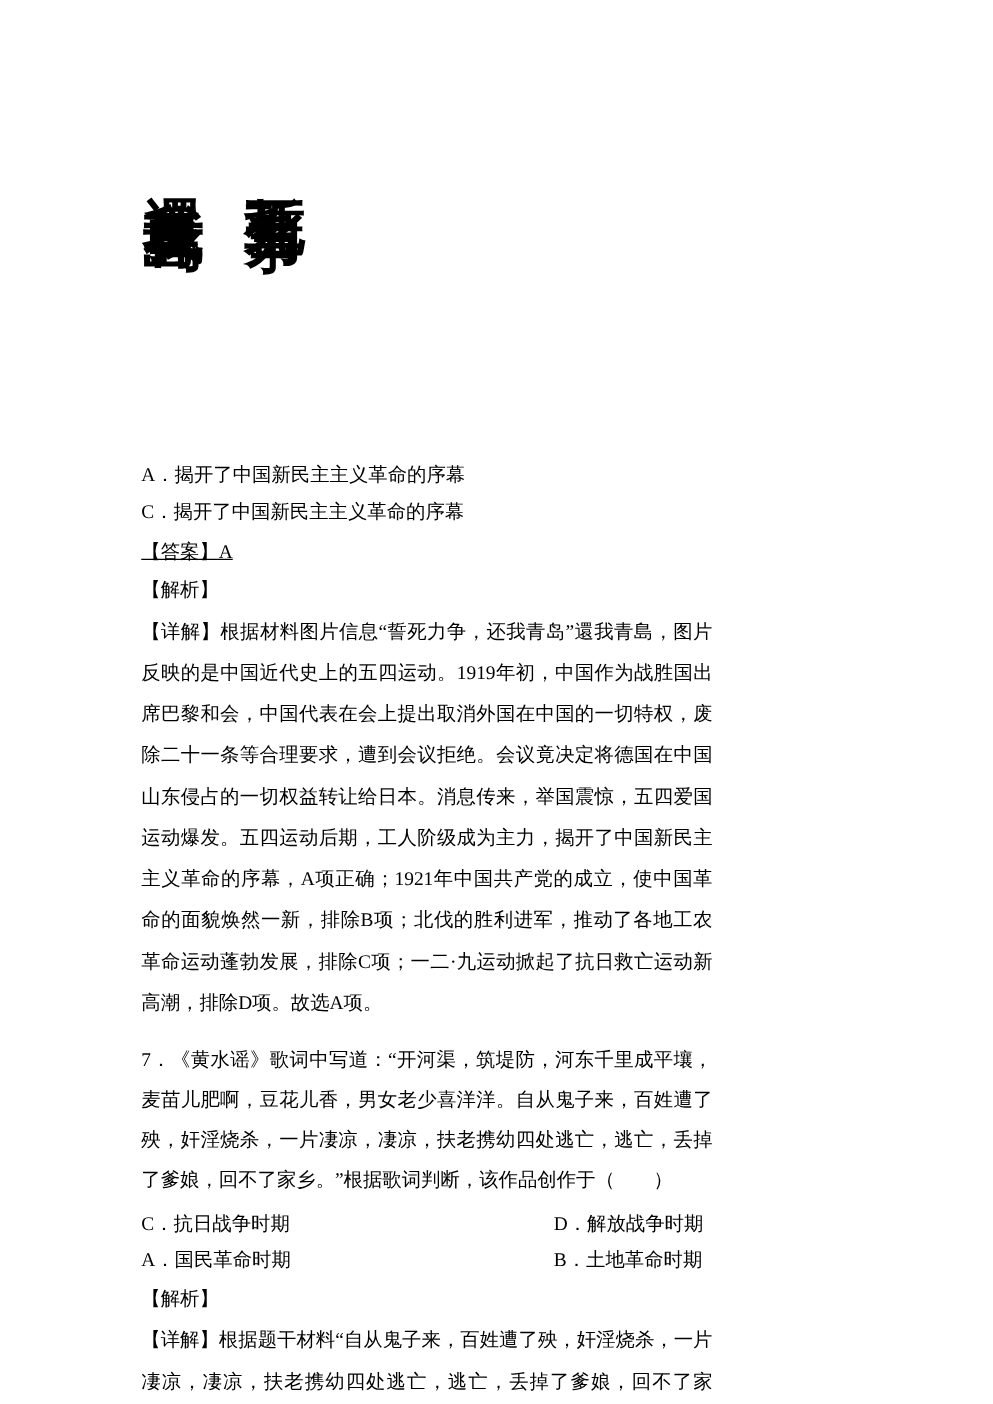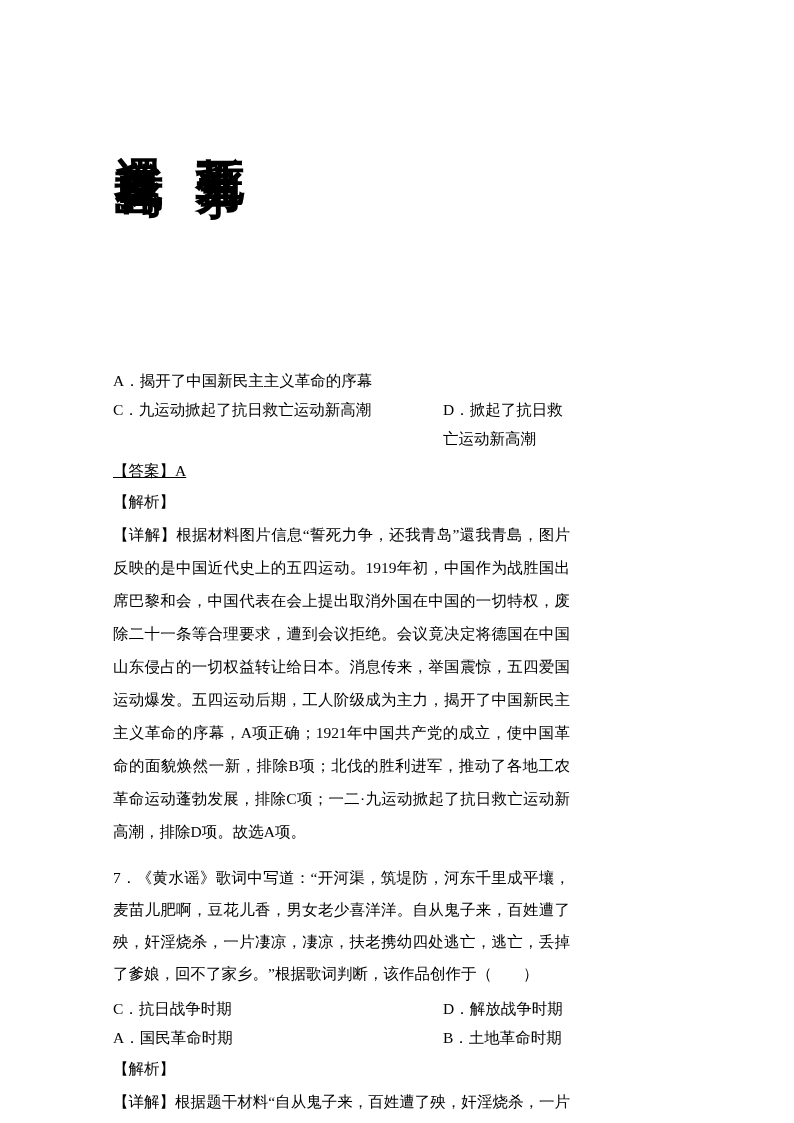--- a/index.html
+++ b/index.html
@@ -56,22 +56,21 @@
 
   <div class="poster">
     <span class="col right">誓死力爭</span>
     <span class="col">還我青島</span>
   </div>
 
   <div class="opt-row">
     <span>A．揭开了中国新民主主义革命的序幕</span>
   </div>
   <div class="opt-row">
-    <span>C．九运动掀起了抗日救亡运动新高潮</span>
-    <span>D．掀起了抗日救亡运动新高潮</span>
+    <span>C．揭开了中国新民主主义革命的序幕</span>
   </div>
 
   <div class="line answer-line">【答案】A</div>
   <div class="line analysis-line">【解析】</div>
   <div class="detail">【详解】根据材料图片信息“誓死力争，还我青岛”還我青島，图片反映的是中国近代史上的五四运动。1919年初，中国作为战胜国出席巴黎和会，中国代表在会上提出取消外国在中国的一切特权，废除二十一条等合理要求，遭到会议拒绝。会议竟决定将德国在中国山东侵占的一切权益转让给日本。消息传来，举国震惊，五四爱国运动爆发。五四运动后期，工人阶级成为主力，揭开了中国新民主主义革命的序幕，A项正确；1921年中国共产党的成立，使中国革命的面貌焕然一新，排除B项；北伐的胜利进军，推动了各地工农革命运动蓬勃发展，排除C项；一二·九运动掀起了抗日救亡运动新高潮，排除D项。故选A项。</div>
 
   <div class="stem">7．《黄水谣》歌词中写道：“开河渠，筑堤防，河东千里成平壤，麦苗儿肥啊，豆花儿香，男女老少喜洋洋。自从鬼子来，百姓遭了殃，奸淫烧杀，一片凄凉，凄凉，扶老携幼四处逃亡，逃亡，丢掉了爹娘，回不了家乡。”根据歌词判断，该作品创作于（　　）</div>
 
   <div class="q8-opts">
     <div class="opt-row">

